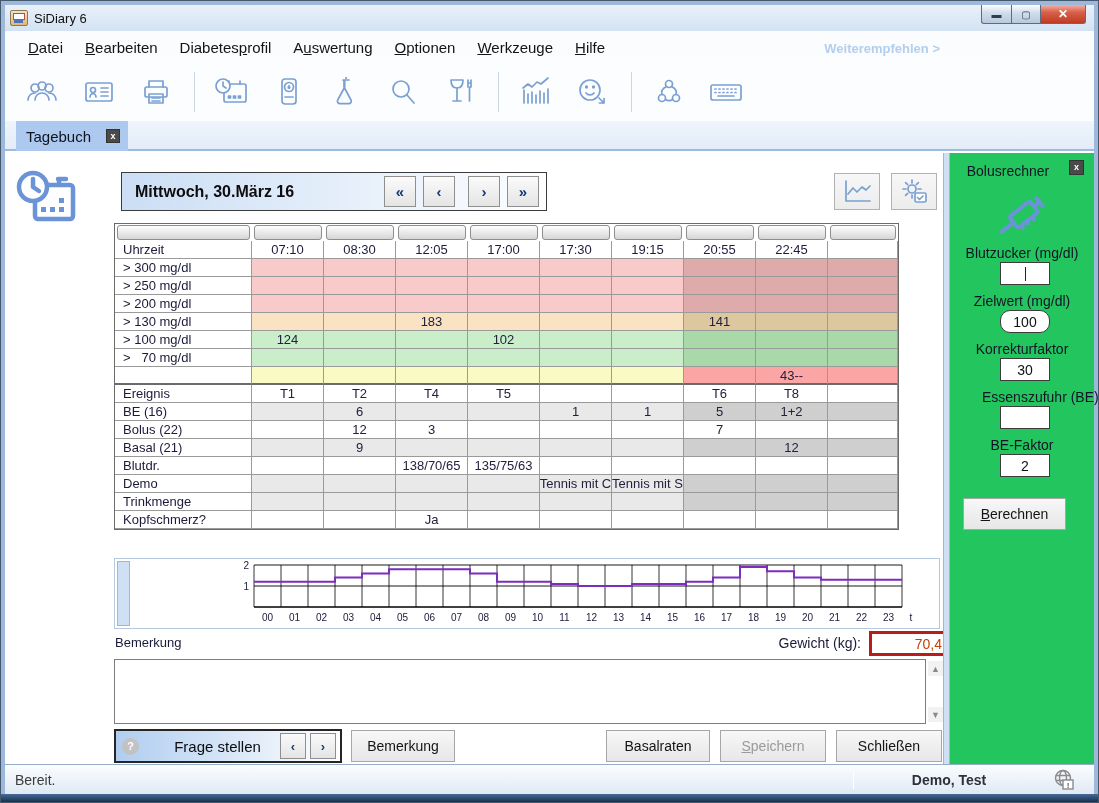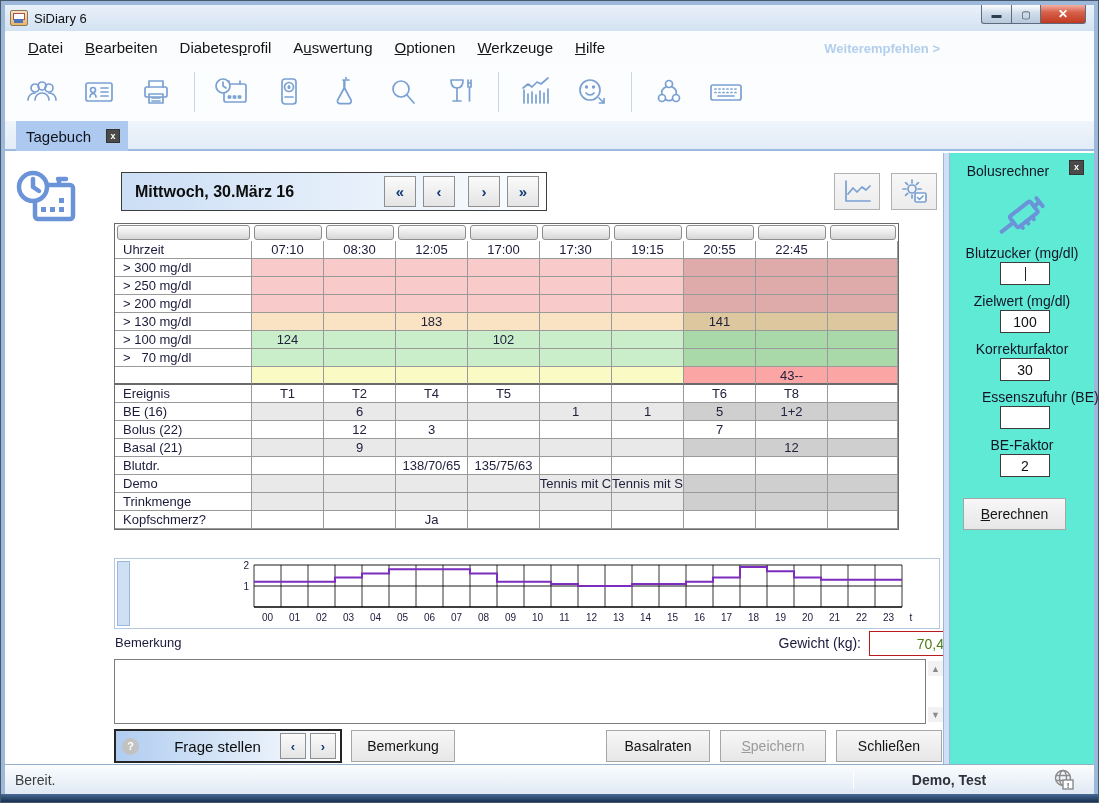--- a/index.html
+++ b/index.html
@@ -63,39 +63,39 @@
   .zone-low{background:#fafac5;} .zone-low.night{background:#fca5a5;}
   .row-grey{background:#e9e9e9;} .row-grey.night{background:#cfcfcf;}
   .row-white{background:#fff;}
   .sep-bottom{border-bottom:2px solid #6a6a6a;}
   
   .chart-panel{position:absolute;left:109px;top:405px;width:826px;height:71px;border:1px solid #b6c8dd;background:#fff;}
   .chart-strip{position:absolute;left:2px;top:2px;width:13px;height:65px;background:#cfe0f4;border:1px solid #9ab8dc;}
   
   .bem-label{position:absolute;left:110px;top:482px;font-size:13px;color:#1a1a3a;}
   .gewicht-label{position:absolute;left:696px;top:482px;width:160px;text-align:right;font-size:14px;color:#1a1a3a;}
-  .gewicht-input{position:absolute;left:864px;top:478px;width:82px;height:25px;border:1px solid #b91c1c;background:#fff;
-    font-size:14px;color:#4d7c0f;display:flex;align-items:center;justify-content:flex-end;padding-right:6px;}
+  .gewicht-input{position:absolute;left:864px;top:478px;width:82px;height:25px;border:3px solid #b91c1c;background:#fff;
+    font-size:14px;color:#c2410c;display:flex;align-items:center;justify-content:flex-end;padding-right:6px;}
   .notes{position:absolute;left:109px;top:506px;width:812px;height:65px;border:1px solid #7d7d7d;background:#fff;}
   .scrollarrow{position:absolute;width:15px;height:15px;color:#8a8a8a;font-size:9px;display:flex;align-items:center;justify-content:center;background:#f2f2f2;}
   
   .frage-panel{position:absolute;left:109px;top:576px;width:228px;height:34px;border:2px solid #252525;
     background:linear-gradient(90deg,#b0cdf0,#ffffff);display:flex;align-items:center;}
   .q-circle{width:17px;height:17px;border-radius:50%;background:#c2c2c2;color:#fff;font-size:11px;font-weight:bold;
     display:flex;align-items:center;justify-content:center;margin-left:6px;}
   .frage-label{flex:1;text-align:center;font-size:15px;color:#0d0d0d;padding-left:16px;}
   .mini-nav{width:26px;height:26px;border:1px solid #8f8f8f;background:linear-gradient(#fbfbfb,#e4e4e4);
     color:#123c78;font-size:13px;font-weight:bold;display:flex;align-items:center;justify-content:center;margin-right:4px;}
   .btn{position:absolute;height:32px;border:1px solid #a6a6a6;background:linear-gradient(#f7f7f7,#e7e7e7);
     font-size:14px;color:#141414;display:flex;align-items:center;justify-content:center;font-family:"Liberation Sans",sans-serif;}
   .btn.disabled{color:#9a9a9a;}
   .btn u{text-decoration:underline;}
   
   .splitter{position:absolute;left:938px;top:0;width:7px;bottom:0;background:#cfe0f4;border-left:1px solid #9ab8dc;border-right:1px solid #9ab8dc;}
-  .bolus{position:absolute;left:945px;top:0;right:0;bottom:0;background:#5eead4;}
+  .bolus{position:absolute;left:945px;top:0;right:0;bottom:0;background:#22c55e;}
   .bolus-title{position:absolute;left:0;right:28px;top:10px;text-align:center;font-size:14px;color:#141428;}
   .bolus-close{position:absolute;right:10px;top:7px;width:15px;height:15px;background:#4a4a4a;border:1px solid #333;
     color:#fff;font-size:9px;line-height:13px;text-align:center;font-weight:bold;}
   .syringe{position:absolute;left:42px;top:32px;}
   .bolus-field-label{position:absolute;left:0;right:0;text-align:center;font-size:14px;color:#141428;white-space:nowrap;}
   .bolus-input{position:absolute;left:50px;width:50px;height:23px;border:1px solid #3c3c3c;background:#fff;
     font-size:14px;color:#111;display:flex;align-items:center;justify-content:center;}
   .caret{display:inline-block;width:1px;height:14px;background:#222;}
   .berechnen{left:13px;top:345px;width:103px;}
   
@@ -601,21 +601,21 @@
           <path d="M24 36v3M31 36v3M38 36v3"></path>
         </g>
           </svg>
       </div>
       <div id="bolus-fields">
           <div class="bolus-field-label" style="top: 92px;">Blutzucker (mg/dl)</div>
           <div class="bolus-input" style="top: 109px;">
             <span class="caret"></span>
           </div>
           <div class="bolus-field-label" style="top: 140px;">Zielwert (mg/dl)</div>
-          <div class="bolus-input" style="top: 157px;">100</div>
+          <div class="bolus-input" style="top: 157px; border-radius: 10px;">100</div>
           <div class="bolus-field-label" style="top: 188px;">Korrekturfaktor</div>
           <div class="bolus-input" style="top: 205px;">30</div>
           <div class="bolus-field-label" style="top: 236px; padding-left: 32px;">Essenszufuhr (BE)</div>
           <div class="bolus-input" style="top: 253px;"></div>
           <div class="bolus-field-label" style="top: 284px;">BE-Faktor</div>
           <div class="bolus-input" style="top: 301px;">2</div>
         </div>
       <div class="btn berechnen" id="btn-berechnen"><u>B</u>erechnen</div>
     </div>
   </div>

